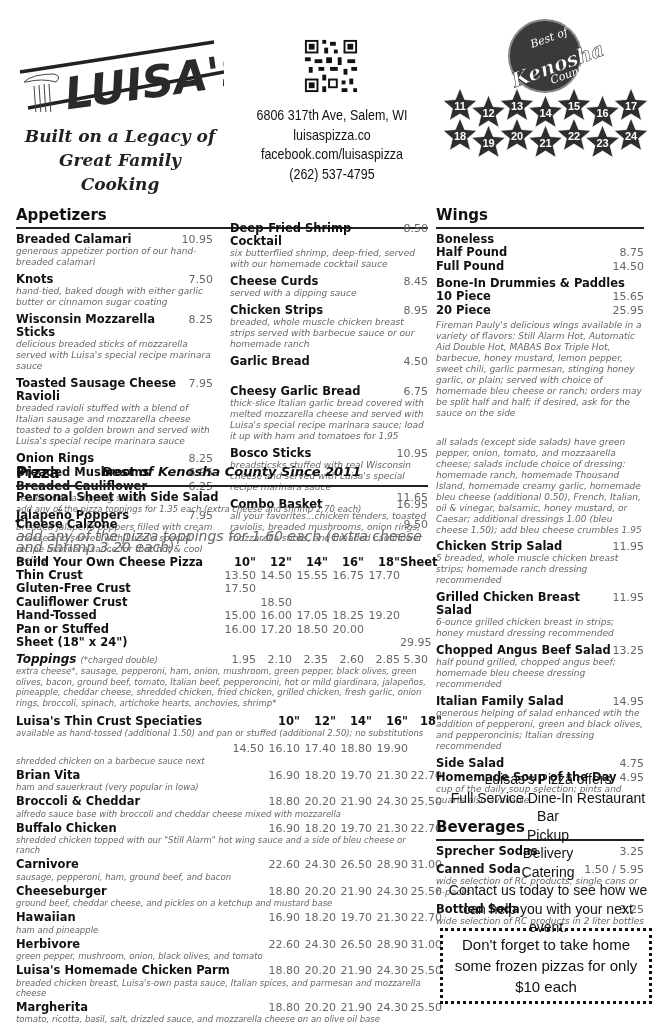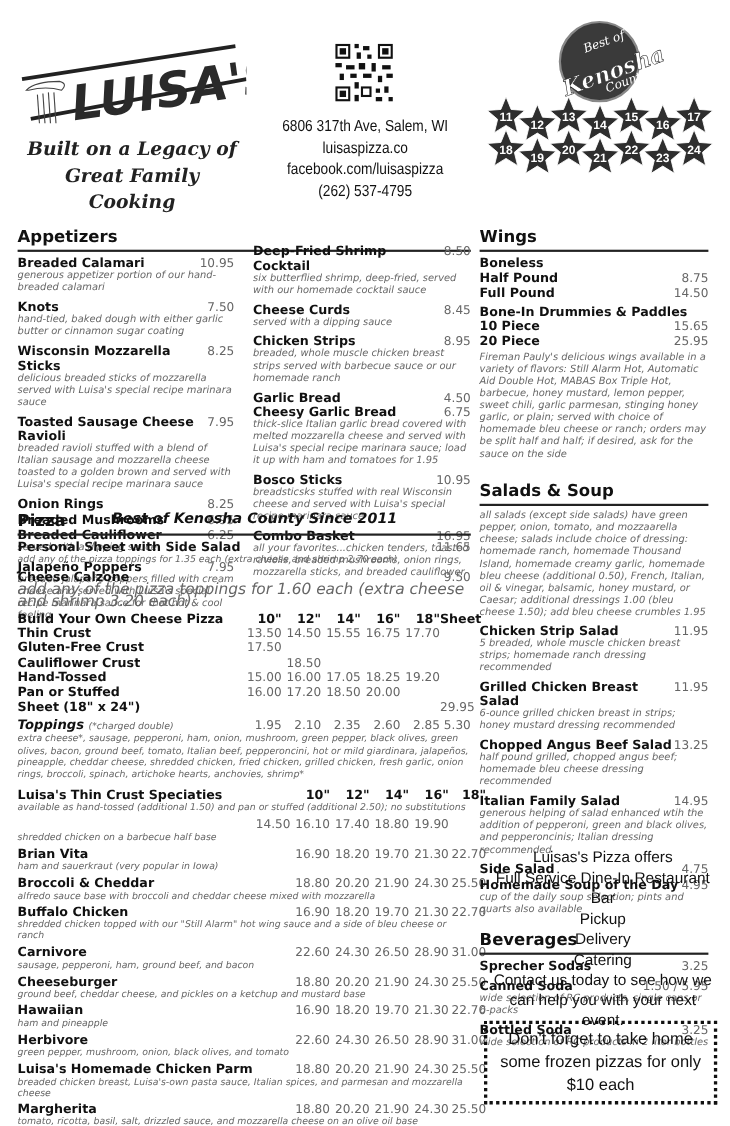--- a/index.html
+++ b/index.html
@@ -223,21 +223,21 @@
         </div>
         <div class="desc">served with a dipping sauce</div>
       </div>
       <div class="item">
         <div class="row">
           <span class="name">Chicken Strips</span>
           <span class="price">8.95</span>
         </div>
         <div class="desc">breaded, whole muscle chicken breast strips served with barbecue sauce or our homemade ranch</div>
       </div>
-      <div class="item" style="margin-bottom: 0;">
+      <div class="item" style="margin-bottom: 17px;">
         <div class="row">
           <span class="name">Garlic Bread</span>
           <span class="price">4.50</span>
         </div>
       </div>
       <div class="item">
         <div class="row">
           <span class="name">Cheesy Garlic Bread</span>
           <span class="price">6.75</span>
         </div>
@@ -350,21 +350,21 @@
   <div class="desc" style="font-size:8.5px;margin-bottom:4px;">available as hand-tossed (additional 1.50) and pan or stuffed (additional 2.50); no substitutions</div>
   <div id="spec-list">
       <div class="spec">
         <div class="spec-grid">
           <span class="p">14.50</span>
           <span class="p">16.10</span>
           <span class="p">17.40</span>
           <span class="p">18.80</span>
           <span class="p">19.90</span>
         </div>
-        <div class="desc">shredded chicken on a barbecue half base</div>
+        <div class="desc">shredded chicken on a barbecue sauce next</div>
       </div>
       <div class="spec">
         <div class="spec-grid">
           <span class="name">Brian Vita</span>
           <span class="p">16.90</span>
           <span class="p">18.20</span>
           <span class="p">19.70</span>
           <span class="p">21.30</span>
           <span class="p">22.70</span>
         </div>
@@ -498,21 +498,20 @@
       </div>
       <div class="item" style="margin-bottom: 1px;">
         <div class="row">
           <span class="name">20 Piece</span>
           <span class="price">25.95</span>
         </div>
       </div>
     </div>
   <div class="desc" style="margin-bottom:18px;">Fireman Pauly's delicious wings available in a variety of flavors: Still Alarm Hot, Automatic Aid Double Hot, MABAS Box Triple Hot, barbecue, honey mustard, lemon pepper, sweet chili, garlic parmesan, stinging honey garlic, or plain; served with choice of homemade bleu cheese or ranch; orders may be split half and half; if desired, ask for the sauce on the side</div>
 
-  <div class="section-title">Salads &amp; Soup</div>
   <div class="desc" style="margin-bottom:4px;">all salads (except side salads) have green pepper, onion, tomato, and mozzaarella cheese; salads include choice of dressing: homemade ranch, homemade Thousand Island, homemade creamy garlic, homemade bleu cheese (additional 0.50), French, Italian, oil &amp; vinegar, balsamic, honey mustard, or Caesar; additional dressings 1.00 (bleu cheese 1.50); add bleu cheese crumbles 1.95</div>
   <div id="salads-list" style="margin-bottom:12px;">
       <div class="item">
         <div class="row">
           <span class="name">Chicken Strip Salad</span>
           <span class="price">11.95</span>
         </div>
         <div class="desc">5 breaded, whole muscle chicken breast strips; homemade ranch dressing recommended</div>
       </div>
       <div class="item">

